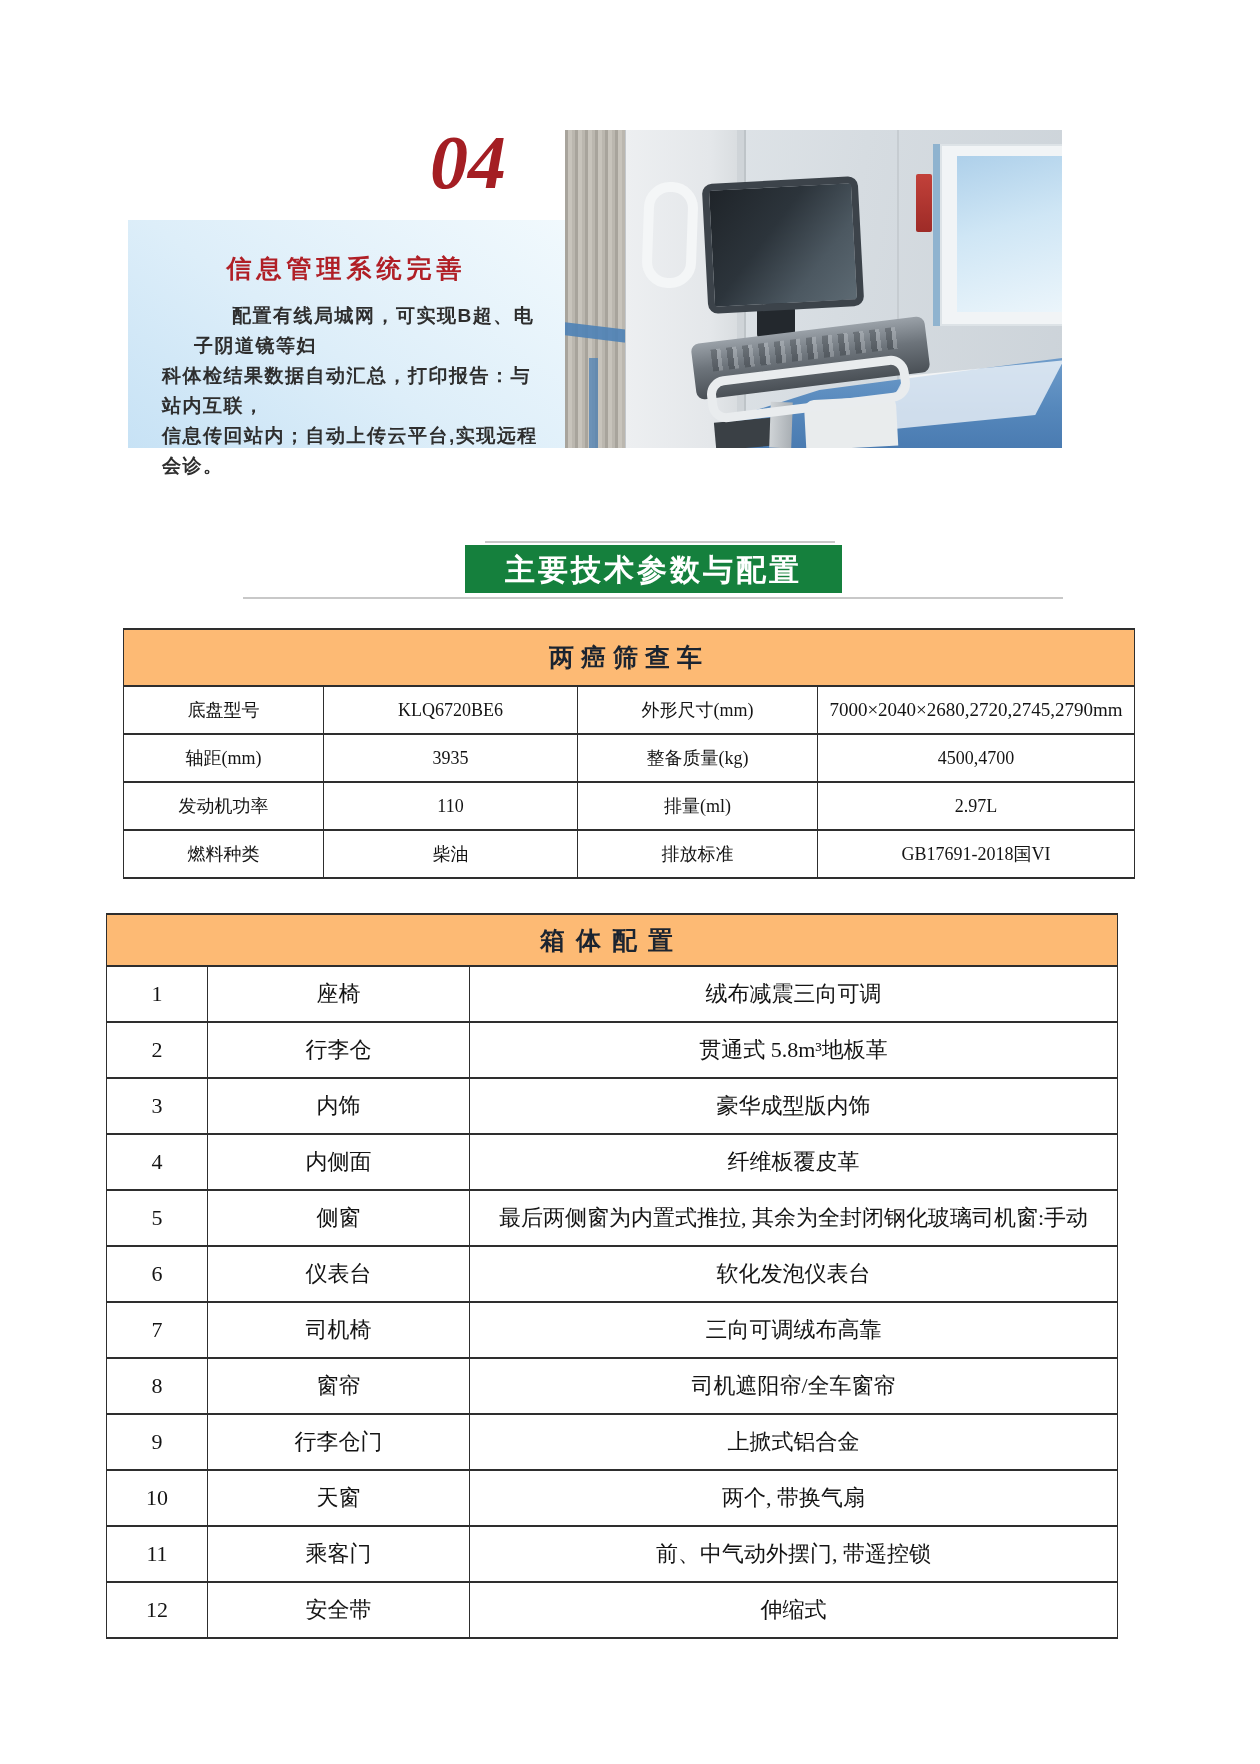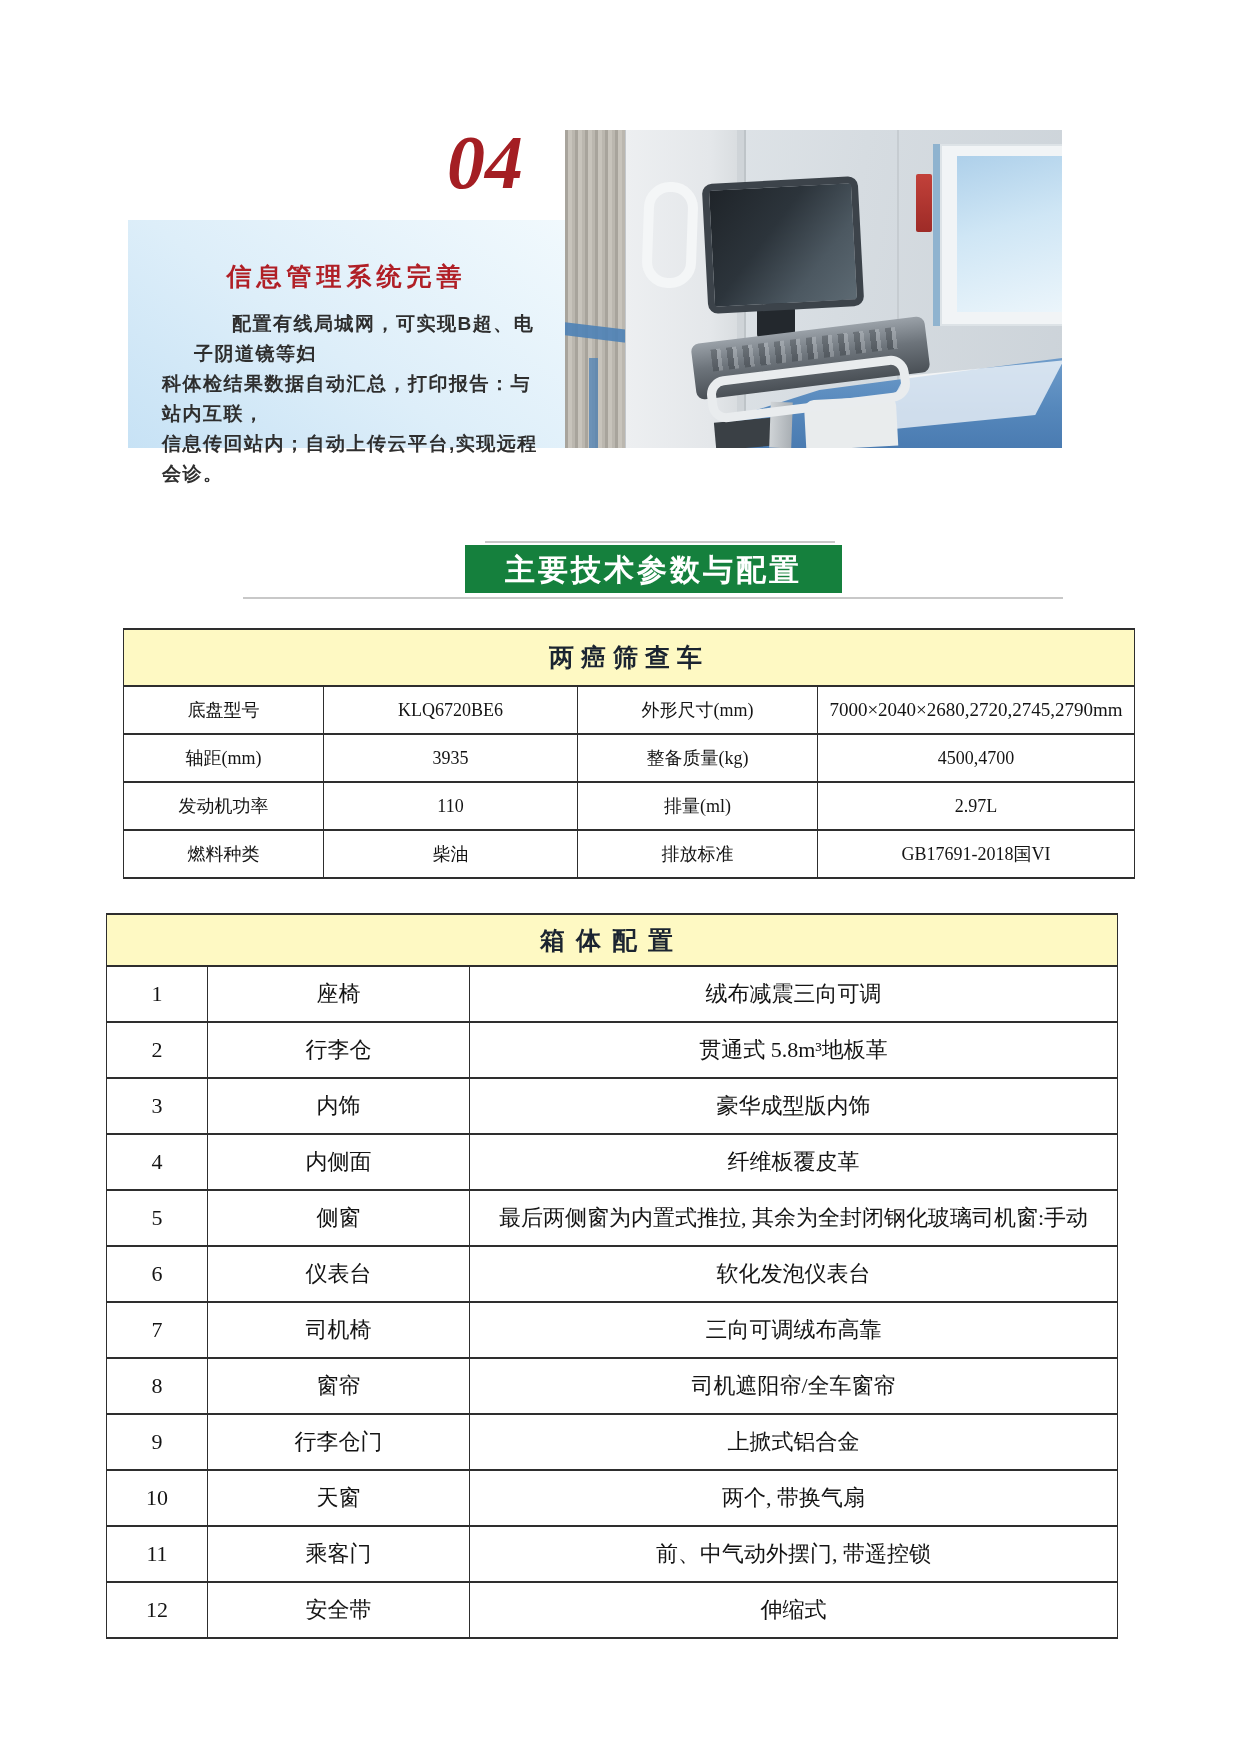--- a/index.html
+++ b/index.html
@@ -1,25 +1,25 @@
 <!DOCTYPE html>
 <html><head>
 <meta charset="utf-8">
 <style>
   html,body{margin:0;padding:0;background:#ffffff;}
   .page{position:relative;width:1260px;height:1764px;background:#ffffff;overflow:hidden;
         font-family:"Liberation Sans","DejaVu Sans",sans-serif;}
 
   
-  .sec-num{position:absolute;left:430px;top:124px;width:110px;text-align:center;
+  .sec-num{position:absolute;left:430px;top:124px;width:110px;text-align:left;
            font-family:"Liberation Serif","DejaVu Serif",serif;
            font-style:italic;font-weight:bold;font-size:76px;line-height:1;color:#a41e23;}
   .info-panel{position:absolute;left:128px;top:220px;width:437px;height:228px;
               background:linear-gradient(35deg,#c7e2f5 0%,#ddeef9 45%,#f1f9fd 100%);}
-  .info-title{margin-top:40px;text-align:center;font-size:25px;font-weight:bold;
+  .info-title{margin-top:32px;text-align:center;font-size:25px;font-weight:bold;
               letter-spacing:5px;color:#b01f26;}
   .info-body{margin:16px 20px 0 34px;font-size:19px;line-height:30px;color:#2e2e2e;
              font-weight:bold;letter-spacing:1.5px;}
   .info-body .ln:first-child{text-indent:2em;margin-left:32px;}
 
   
   .photo{position:absolute;left:565px;top:130px;width:497px;height:318px;overflow:hidden;
          background:linear-gradient(100deg,#e7ebee 0%,#d6dce1 55%,#ccd3d9 100%);}
   .photo div{position:absolute;}
   .ph-stripes{left:0;top:0;width:60px;height:100%;
@@ -65,21 +65,21 @@
   .banner{position:absolute;left:465px;top:545px;width:377px;height:48px;background:#15803d;
           color:#ffffff;font-size:30px;font-weight:bold;letter-spacing:3px;
           text-align:center;line-height:50px;}
 
   
   table{border-collapse:collapse;table-layout:fixed;position:absolute;
         font-family:"Liberation Serif","DejaVu Serif",serif;color:#141414;}
   th,td{border-left:1px solid #2e2e2e;border-right:1px solid #2e2e2e;
         border-top:2px solid #2e2e2e;border-bottom:2px solid #2e2e2e;
         text-align:center;overflow:hidden;white-space:nowrap;}
-  th{background:#fef9c3;color:#1b2430;font-weight:bold;}
+  th{background:#fdba74;color:#1b2430;font-weight:bold;}
   .spec-table{left:123px;top:628px;width:1011px;}
   .spec-table th{height:53px;font-size:25px;letter-spacing:7px;}
   .spec-table td{height:44px;font-size:18px;}
   .spec-table td.tight{font-size:19px;letter-spacing:0;}
   .config-table{left:106px;top:913px;width:1011px;}
   .config-table th{height:48px;font-size:25px;letter-spacing:11px;}
   .config-table td{height:52px;font-size:22px;}
 </style>
 </head>
 <body>

